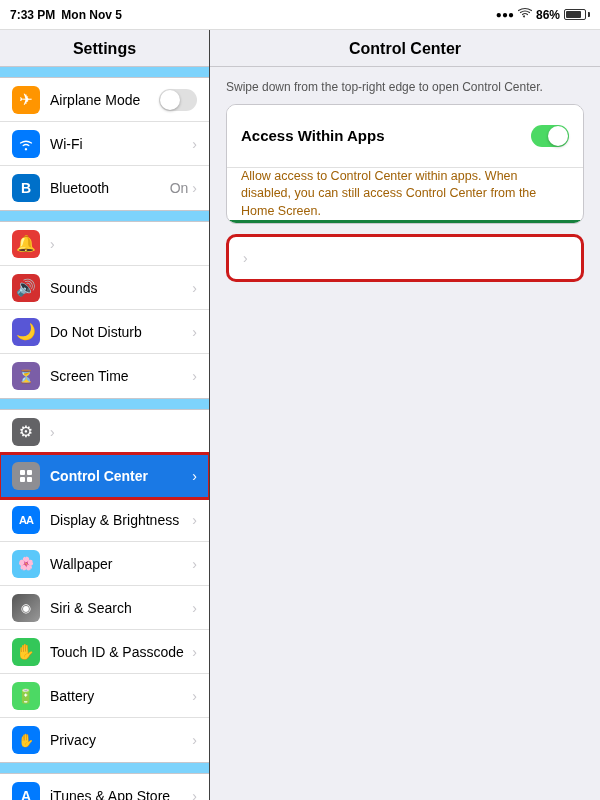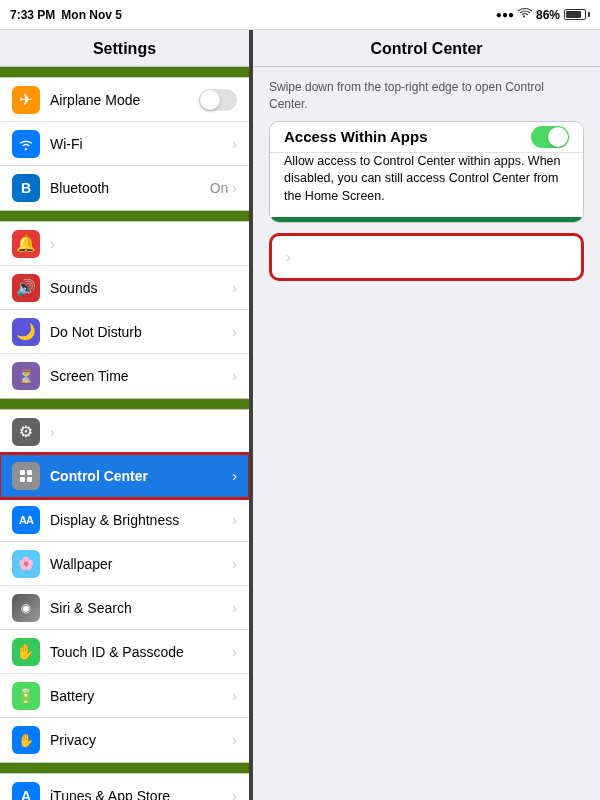--- a/index.html
+++ b/index.html
@@ -58,23 +58,23 @@
 
     
     .main {
       display: flex;
       flex: 1;
       overflow: hidden;
     }
 
     
     .sidebar {
-      width: 253px;
-      background: #4d7c0f;
-      border-right: 4px solid #404040;
+      width: 210px;
+      background: #7dd3fc;
+      border-right: 1px solid #404040;
       overflow-y: auto;
       flex-shrink: 0;
     }
     .sidebar-header {
       padding: 10px 16px 8px;
       font-size: 16px;
       font-weight: 700;
       text-align: center;
       background: #efeff4;
       border-bottom: 1px solid #c8c7cc;
@@ -197,38 +197,38 @@
       background: #fff;
       border-radius: 10px;
       border: 1px solid #c8c7cc;
       margin-bottom: 10px;
       overflow: hidden;
     }
 
     .right-item {
       display: flex;
       align-items: center;
-      padding: 4px 14px;
+      padding: 20px 14px;
       border-bottom: 1px solid #e0e0e0;
       background: #fff;
     }
     .right-item:last-child { border-bottom: none; }
 
     .right-item-title {
       font-size: 15px;
       font-weight: 600;
       color: #000;
       flex: 1;
     }
     .right-item-desc {
       font-size: 12.5px;
-      color: #000000;
-      padding: 0 14px 12px;
+      color: #a16207;
+      padding: 0 14px 0;
       line-height: 1.4;
-      border-bottom: 5px solid #15803d;
+      border-bottom: 3px solid #15803d;
     }
 
     .customize-row {
       display: flex;
       align-items: center;
       padding: 13px 14px;
       cursor: pointer;
       background: #fff;
       border: 3px solid #cc1a1a;
       border-radius: 10px;

